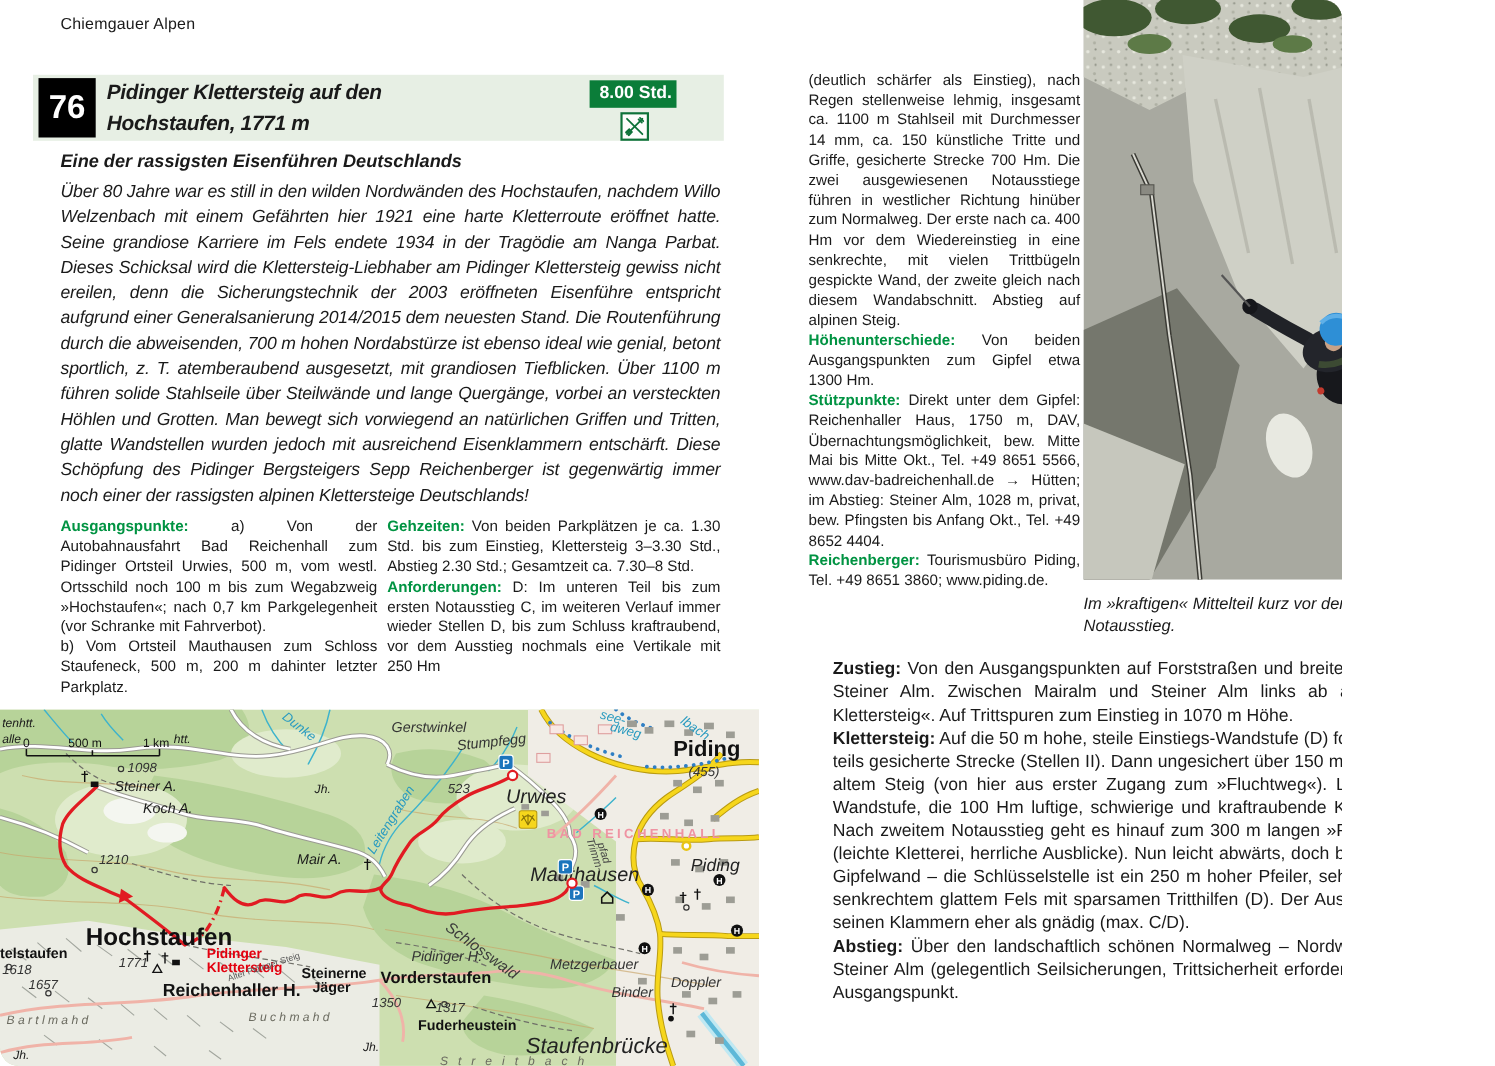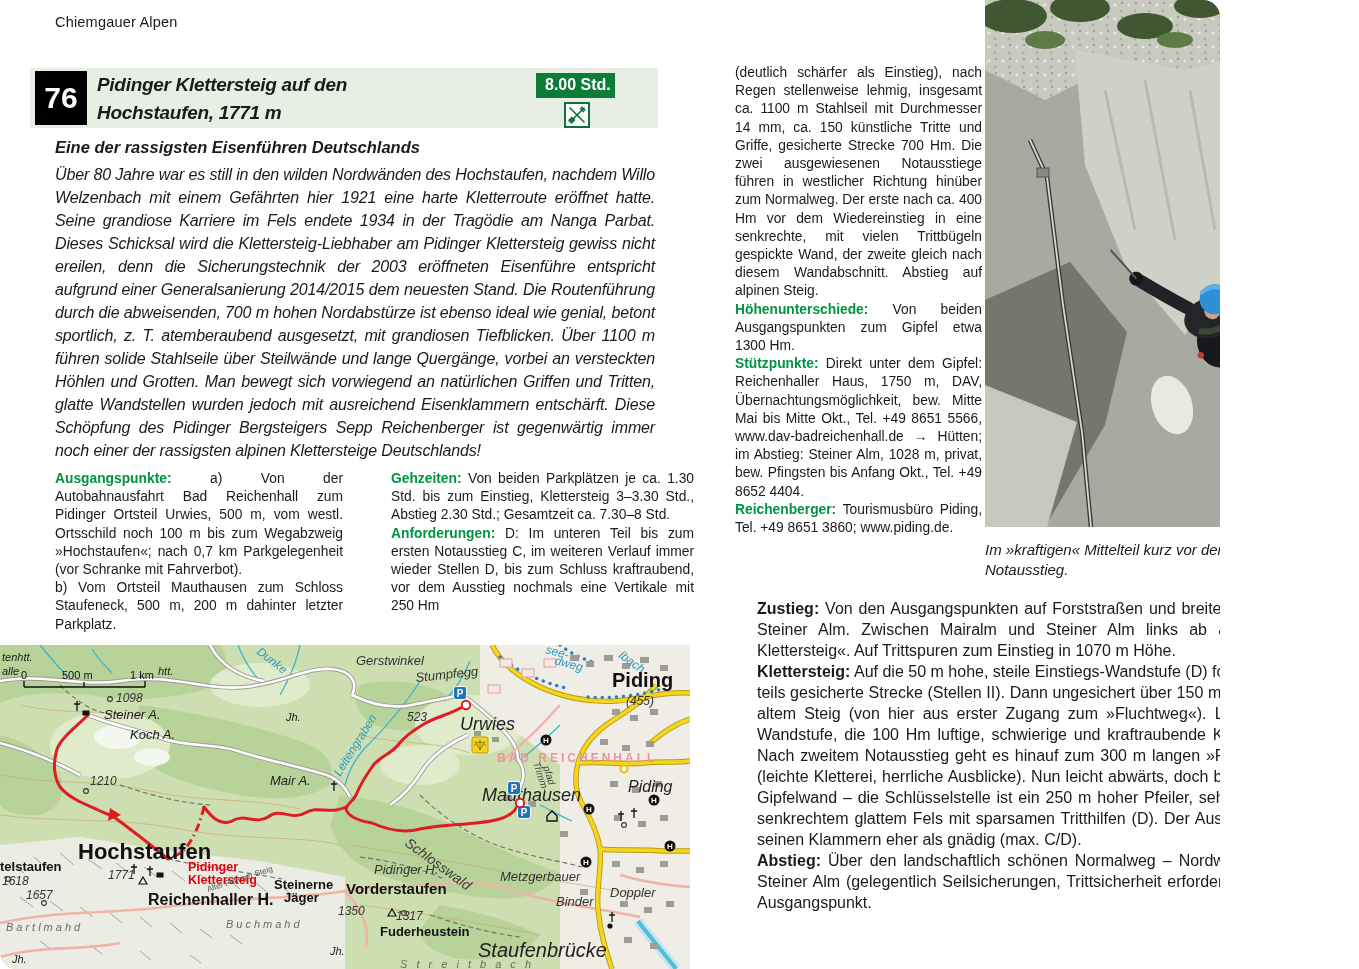--- a/index.html
+++ b/index.html
@@ -18,21 +18,21 @@
          font-size:16px;padding:3px 4px 4px 9px;}
   #cutlery{left:564px;top:102px;width:26px;height:26px;background:#fdfdfb;
            border:2px solid #0e7238;box-sizing:border-box;}
 
   #kicker{left:55px;top:138px;width:600px;font-weight:bold;font-style:italic;font-size:16.5px;}
   #intro{left:55px;top:163px;width:600px;font-style:italic;font-size:16px;line-height:23px;
          text-align:justify;letter-spacing:-.15px;hyphens:auto;}
 
   .smallcol{font-size:13.8px;line-height:18.2px;text-align:justify;hyphens:auto;}
   #col-left{left:55px;top:470px;width:288px;}
-  #col-mid{left:352px;top:470px;width:303px;margin-left:39px;}
+  #col-mid{left:352px;top:470px;width:303px;}
   #sidecol{left:735px;top:64px;width:247px;}
   .smallcol p{margin:0;}
   .g{color:#009342;font-weight:bold;}
 
   #photo-wrap{left:985px;top:0px;width:374px;height:527px;}
   #photo-caption{left:985px;top:540px;width:372px;font-style:italic;font-size:15px;line-height:20px;}
 
   #route-text{left:757px;top:598px;width:617px;font-size:16px;line-height:21px;text-align:justify;hyphens:auto;}
   #route-text p{margin:0;}
   .b{font-weight:bold;}

